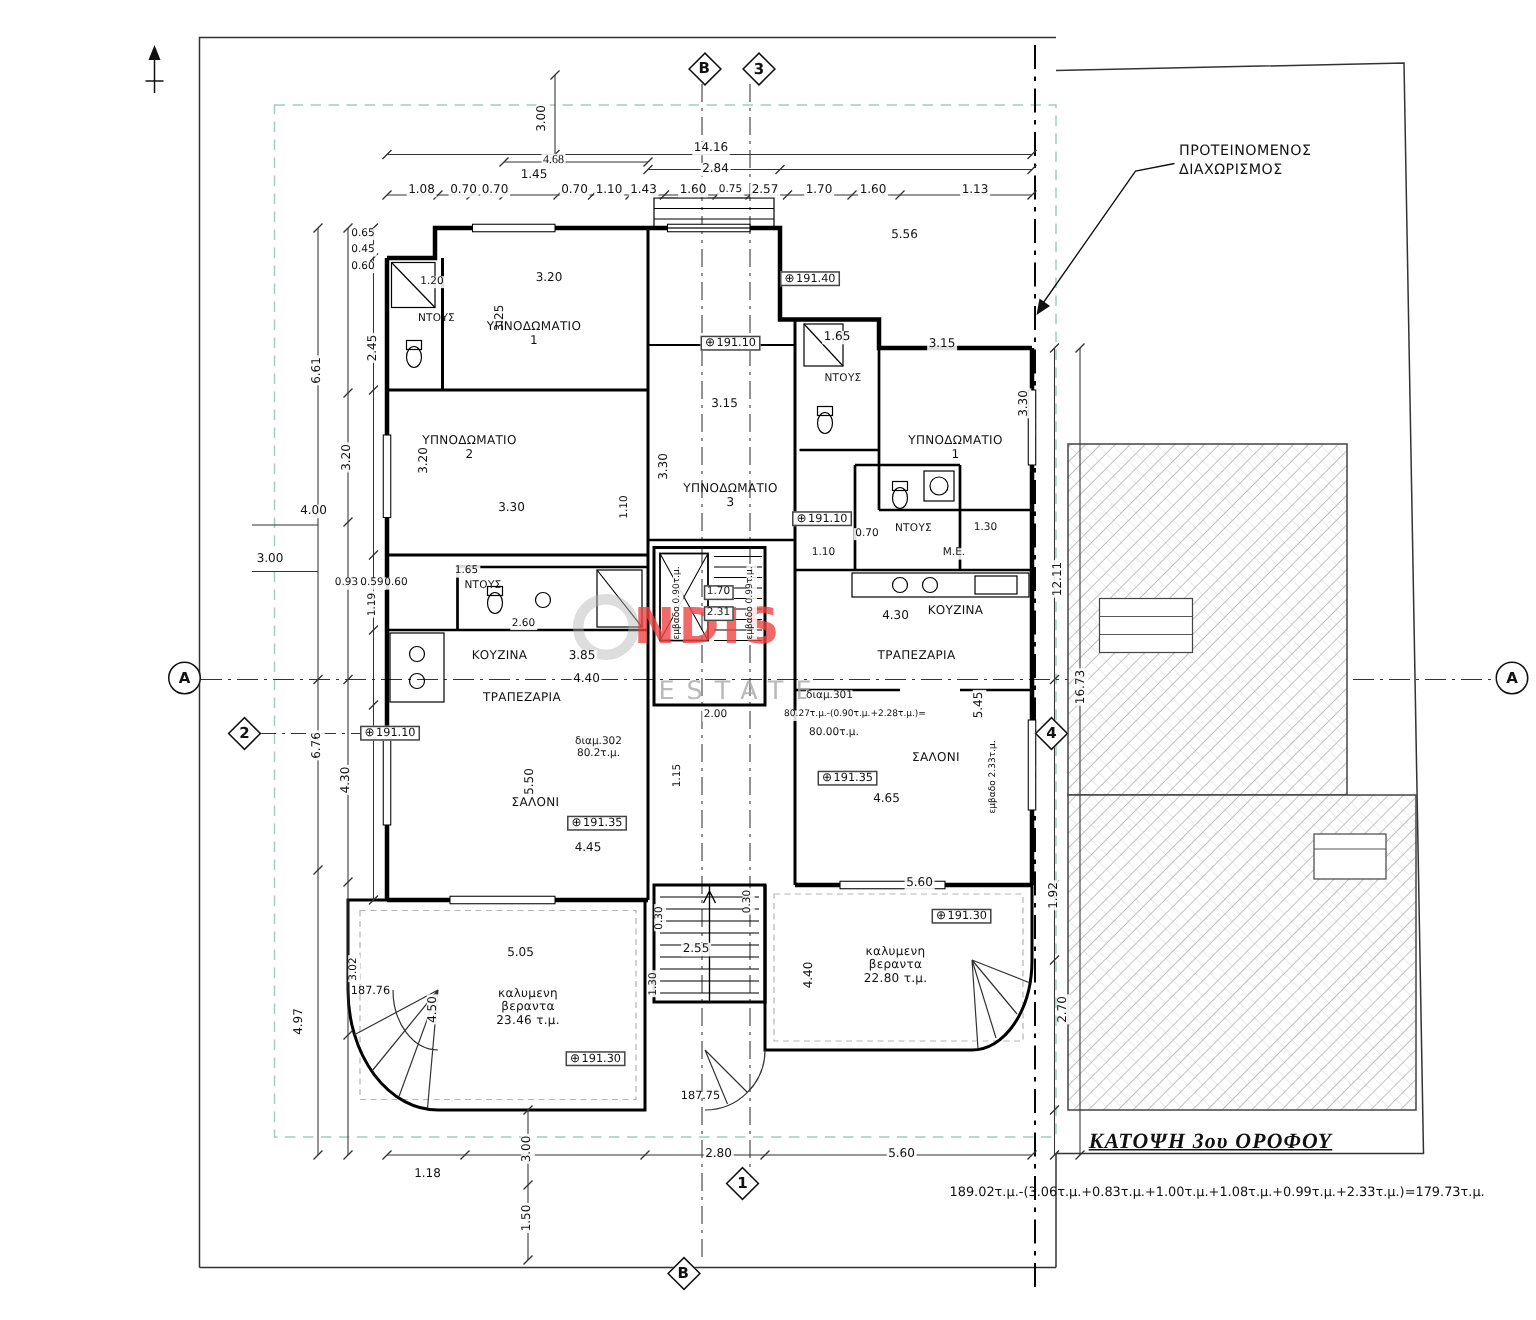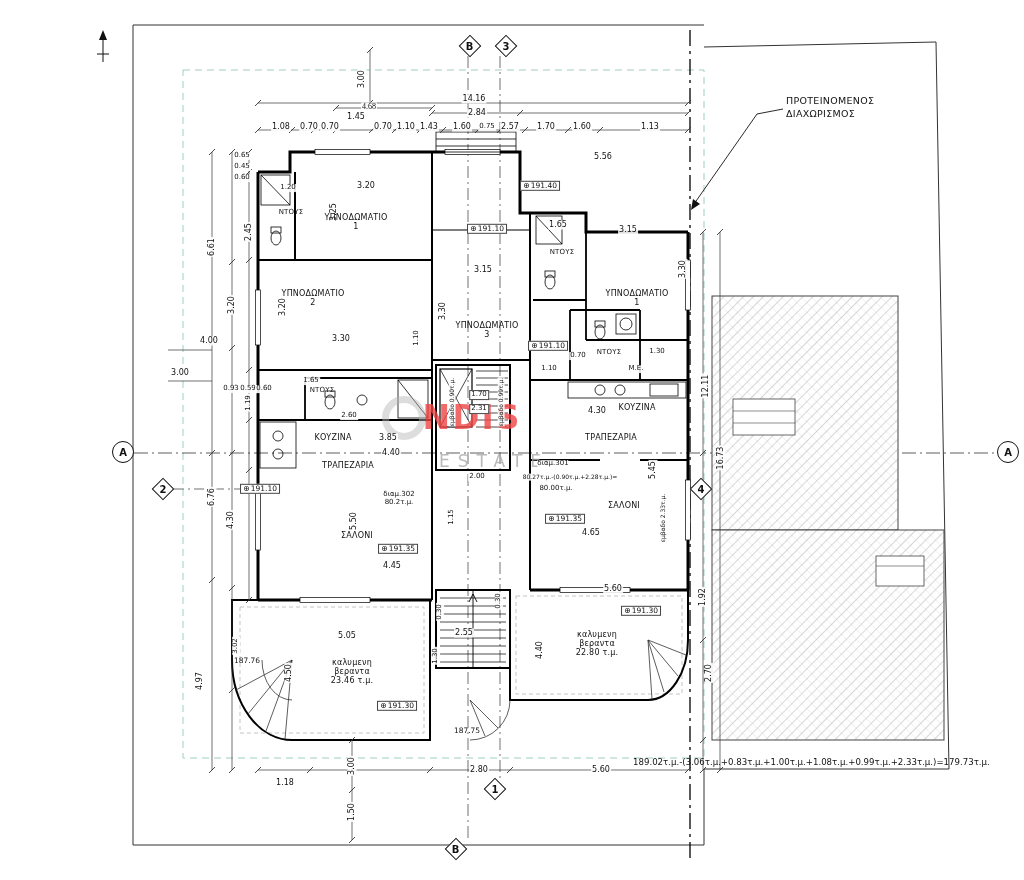--- a/index.html
+++ b/index.html
@@ -28,21 +28,21 @@
   .gm { position:absolute; z-index:4; transform:translate(-50%,-50%); }
   .gm-shape { display:flex; align-items:center; justify-content:center; font-size:10px; font-weight:bold; background:#fff; border:1.3px solid #111; color:#111; }
   .gm-shape.circle { width:22px; height:22px; border-radius:50%; }
   .gm-shape.diamond { width:16px; height:16px; transform:rotate(45deg); }
   .gm-shape.diamond span { transform:rotate(-45deg); }
 
   
   #callout { position:absolute; left:786px; top:95px; z-index:3; font-size:9.5px; letter-spacing:.3px; line-height:1.35; }
   #titleblock { position:absolute; left:633px; top:753px; width:348px; z-index:3; text-align:center; }
   #tb-title { font-family:"Liberation Serif", serif; font-style:italic; font-weight:bold; font-size:14.5px; letter-spacing:.8px; text-decoration:underline; }
-  #tb-formula { margin-top:4px; font-size:8.6px; white-space:nowrap; }
+  #tb-formula { margin-top:20px; font-size:8.6px; white-space:nowrap; }
 </style>
 </head>
 <body>
 
 <div id="sheet">
 
   <svg class="linework" width="1024" height="880" viewBox="0 0 1024 880">
     <defs>
       <pattern id="hatch" width="7" height="7" patternUnits="userSpaceOnUse" patternTransform="rotate(45)">
         <rect width="7" height="7" fill="#ffffff"></rect>
@@ -198,20 +198,21 @@
   <div class="wm" id="wm-logo"></div>
   <div class="wm" id="wm1">NDIS</div>
   <div class="wm" id="wm2">ESTATE</div>
 
   <div id="callout">
     <div>ΠΡΟΤΕΙΝΟΜΕΝΟΣ</div>
     <div>ΔΙΑΧΩΡΙΣΜΟΣ</div>
   </div>
 
   <div id="titleblock">
+    <div id="tb-title">ΚΑΤΟΨΗ 3ου ΟΡΟΦΟΥ</div>
     <div id="tb-formula">189.02τ.μ.-(3.06τ.μ.+0.83τ.μ.+1.00τ.μ.+1.08τ.μ.+0.99τ.μ.+2.33τ.μ.)=179.73τ.μ.</div>
   </div>
 
   <div id="labels">
       <div class="dim" style="left: 362px; top: 79px; transform: translate(-50%, -50%) rotate(-90deg);"><span>3.00</span></div>
       <div class="dim" style="left: 369px; top: 107px; transform: translate(-50%, -50%); font-family: Liberation Serif, serif;"><span>4.68</span></div>
       <div class="dim" style="left: 474px; top: 99px; transform: translate(-50%, -50%);"><span>14.16</span></div>
       <div class="dim" style="left: 477px; top: 113px; transform: translate(-50%, -50%);"><span>2.84</span></div>
       <div class="dim" style="left: 603px; top: 113px; transform: translate(-50%, -50%); margin-top: 44px;"><span>5.56</span></div>
       <div class="dim" style="left: 281px; top: 127px; transform: translate(-50%, -50%);"><span>1.08</span></div>

